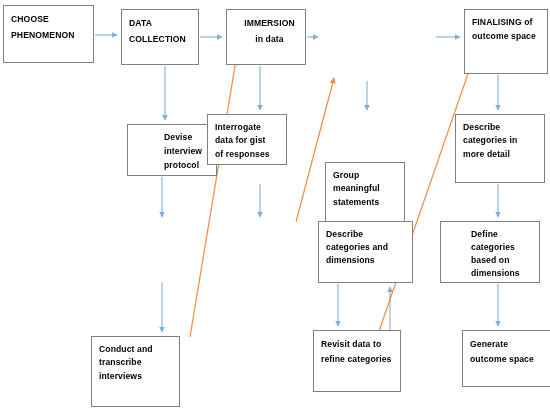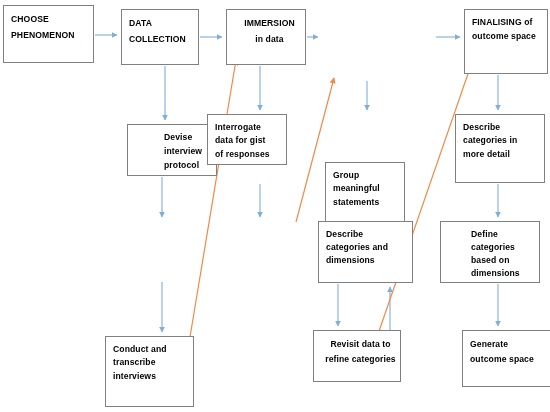--- a/index.html
+++ b/index.html
@@ -118,21 +118,21 @@
 categories in
 more detail</div>
 
   <div class="node" style="left:318px; top:221px; width:95px; height:62px; line-height:1.5;">Describe
 categories and
 dimensions</div>
   <div class="node" style="left:440px; top:221px; width:100px; height:62px; line-height:1.5;padding-left:30px;">Define categories
 based on
 dimensions</div>
 
-  <div class="node" style="left:105px; top:336px; width:89px; height:71px; line-height:1.55;">Conduct and
+  <div class="node" style="left:91px; top:336px; width:89px; height:71px; line-height:1.55;">Conduct and
 transcribe
 interviews</div>
-  <div class="node" style="left:313px; top:330px; width:88px; height:52px; line-height:1.7;text-align:center;">Revisit data to
+  <div class="node" style="left:313px; top:330px; width:88px; height:62px; line-height:1.7;">Revisit data to
 refine categories</div>
   <div class="node" style="left:462px; top:330px; width:92px; height:57px; line-height:1.7;">Generate
 outcome space</div>
 
 </div>
 
 </body></html>

